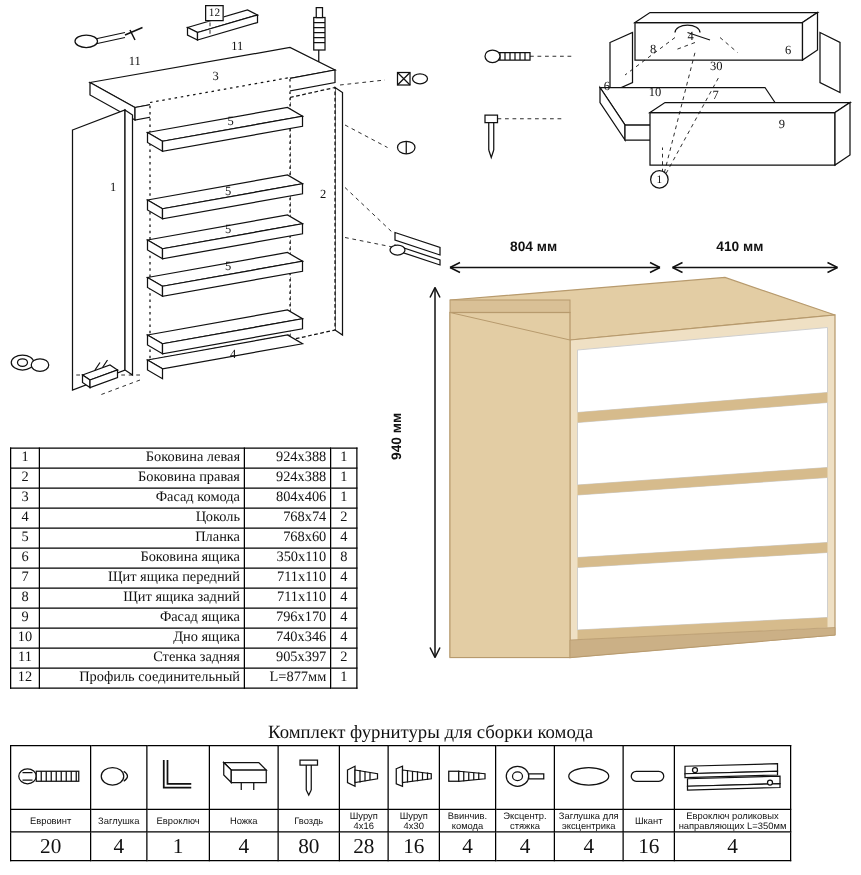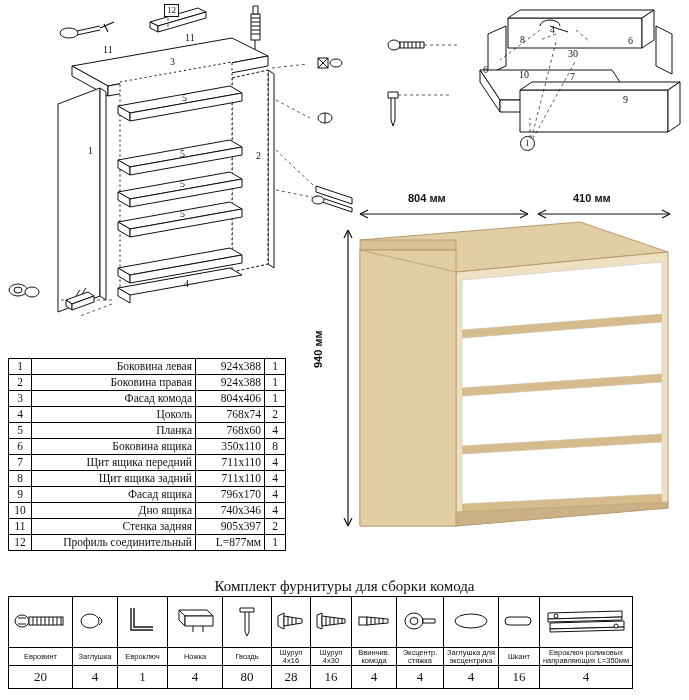--- a/index.html
+++ b/index.html
@@ -25,21 +25,21 @@
   #parts-table td.c-qty{width:14px;text-align:center;}
 
   
   #hw-title{position:absolute;left:0;top:578px;width:689px;text-align:center;
             font-size:15px;font-family:Liberation Serif, serif;}
   #hw-table{position:absolute;left:8px;top:596px;border-collapse:collapse;
             font-size:7.5px;font-family:"Liberation Sans",sans-serif;}
   #hw-table td{border:1px solid #000;text-align:center;vertical-align:middle;}
   #hw-table tr.icons td{height:48px;}
   #hw-table tr.names td{height:17px;font-size:7.5px;line-height:8px;padding:0 1px;}
-  #hw-table tr.qty td{height:20px;font-size:13px;font-family:"Liberation Serif",serif;text-align:center;}
+  #hw-table tr.qty td{height:20px;font-size:17px;font-family:"Liberation Serif",serif;text-align:center;}
 
   
   #photo-block{position:absolute;left:330px;top:196px;width:359px;height:360px;}
   .dimtext{position:absolute;font-family:"Liberation Sans",sans-serif;font-weight:bold;font-size:11px;}
 </style>
 </head>
 <body>
 
 <div class="wrap">
 

